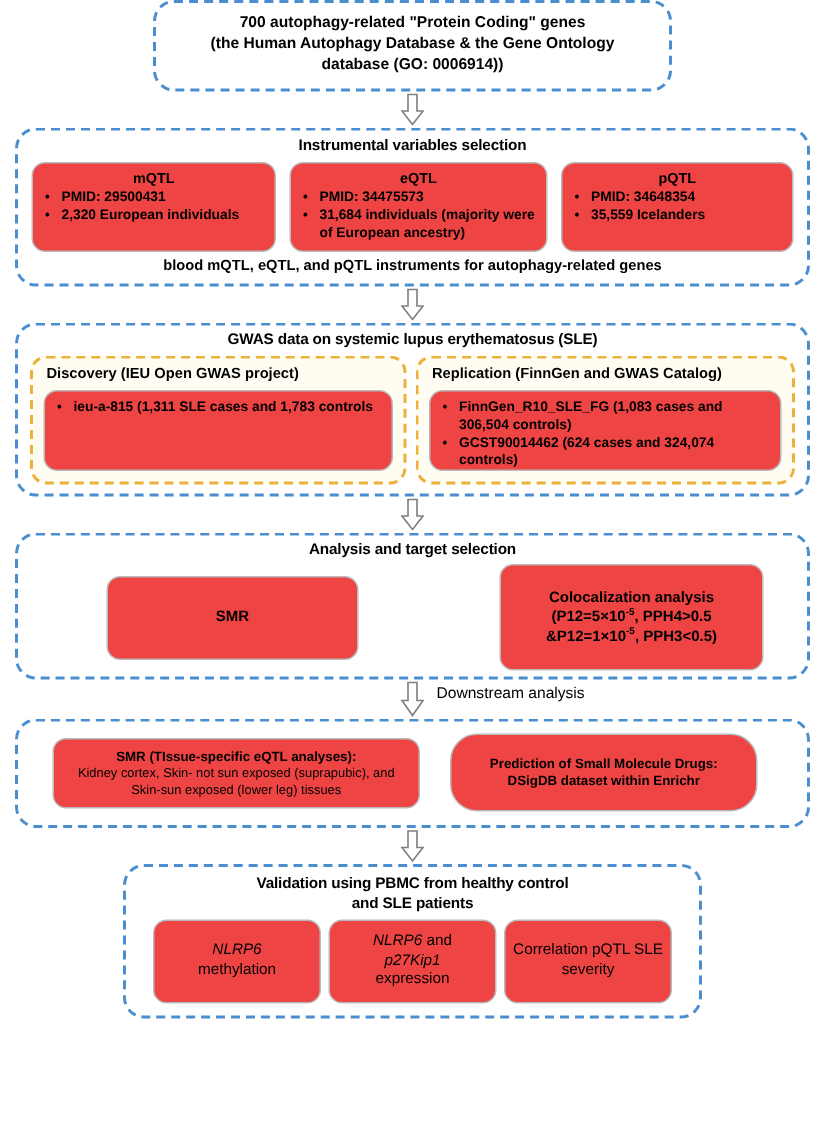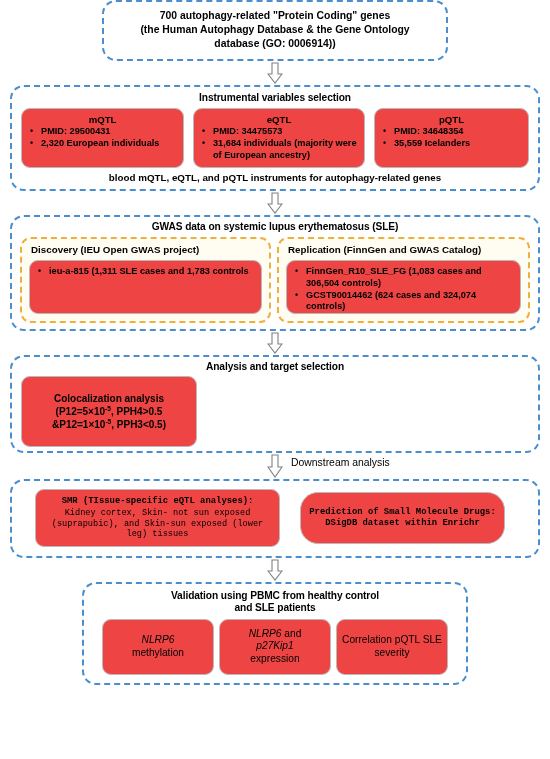--- a/index.html
+++ b/index.html
@@ -165,21 +165,21 @@
   .ctr-bold {
     text-align: center;
     font-weight: bold;
     font-size: 10px;
     line-height: 1.3;
   }
   sup { font-size: 6.6px; vertical-align: super; line-height: 0; }
 
   
   #stage-down { width: 530px; padding: 8px 9px 9px 9px; }
-  #stage-down .row { align-items: center; font-family: Liberation Mono, monospace; }
+  #stage-down .row { align-items: center; }
   #stage-down .wbox.a { width: 245px; padding: 6px 5px; margin-left: 14px; }
   #stage-down .wbox.b { width: 205px; padding: 6px 6px; margin-right: 24px; height: 52px; display:flex; align-items:center; justify-content:center;border-radius:18px;}
   .small-ctr {
     text-align: center;
     font-size: 8.6px;
     line-height: 1.26;
   }
   .small-ctr .b { font-weight: bold; font-size: 8.9px; }
 
   
@@ -290,20 +290,23 @@
       <svg width="16" height="22" viewBox="0 0 16 22">
           <polygon points="5,1 11,1 11,12 15,12 8,21 1,12 5,12" fill="#ffffff" stroke="#808080" stroke-width="1.1"></polygon>
         </svg>
     </span>
   </div>
 
   <div class="stage" id="stage-analysis">
     <div class="stage-title">Analysis and target selection</div>
     <div class="row">
 
+      <div class="wbox smr">
+        <div class="ctr-bold">SMR</div>
+      </div>
 
       <div class="wbox coloc">
         <div class="ctr-bold">Colocalization analysis</div>
         <div class="ctr-bold">
           <span>(P12=5×10</span><sup>-5</sup><span>, PPH4&gt;0.5</span>
         </div>
         <div class="ctr-bold">
           <span>&amp;P12=1×10</span><sup>-5</sup><span>, PPH3&lt;0.5)</span>
         </div>
       </div>

